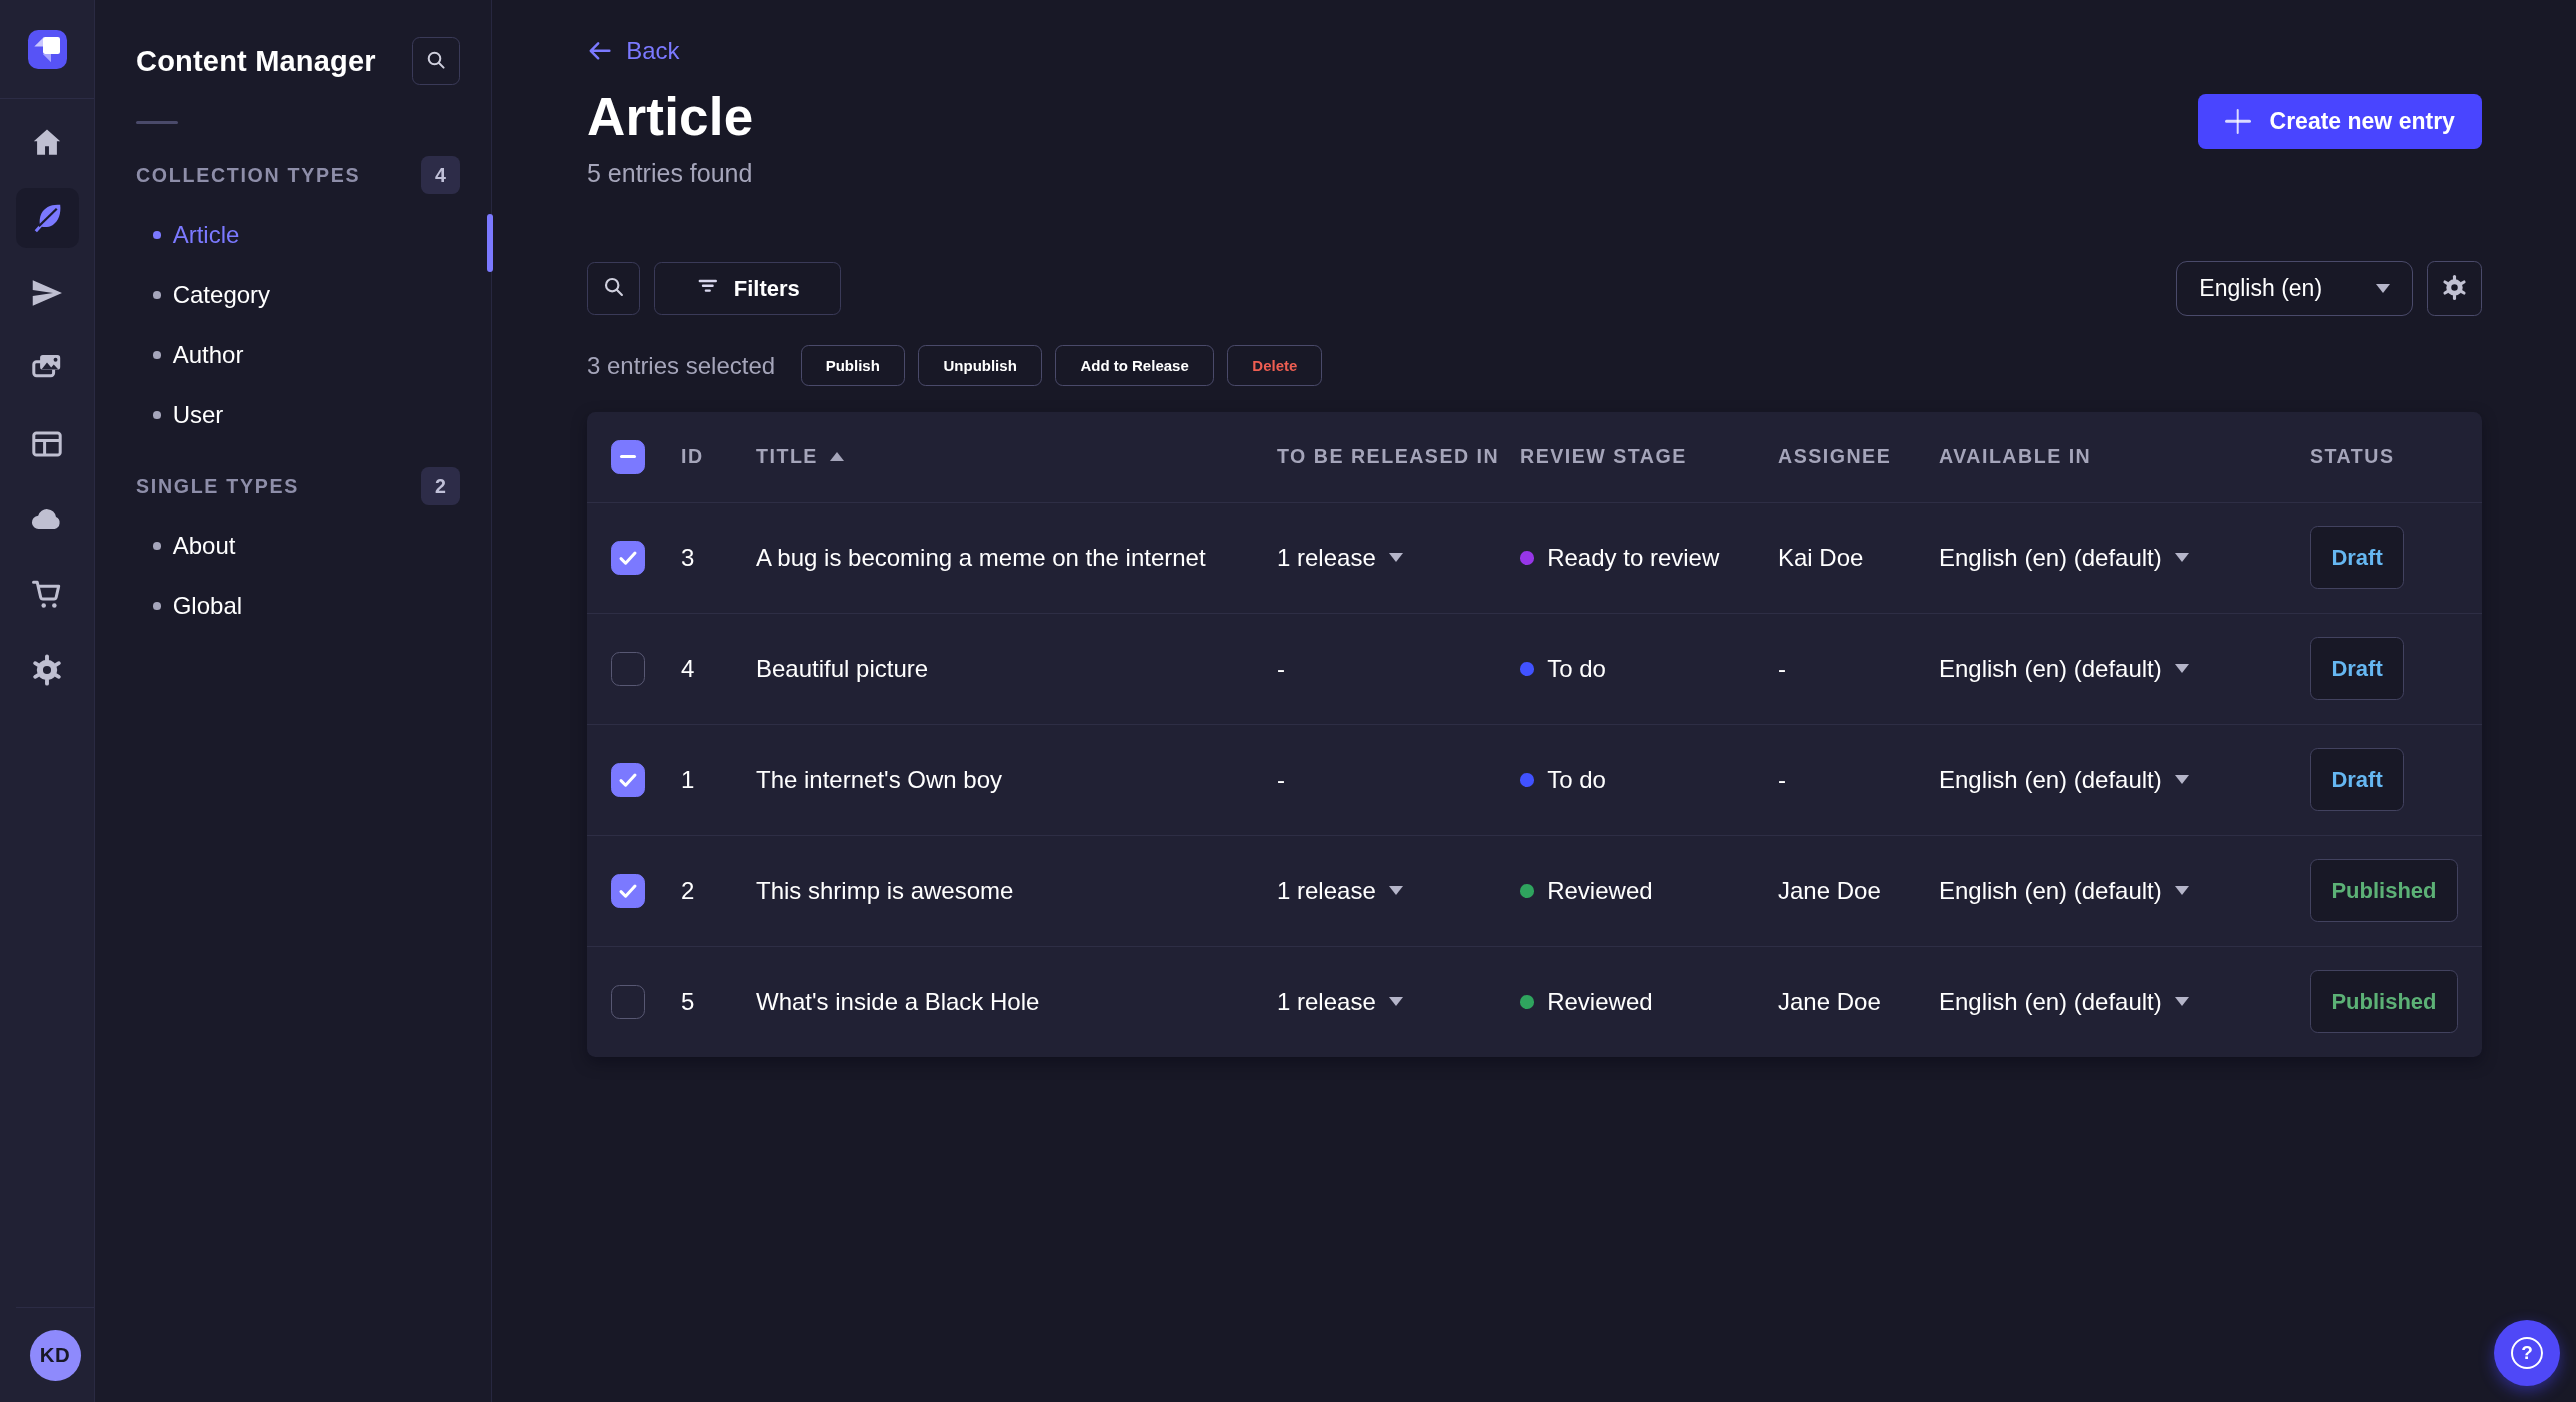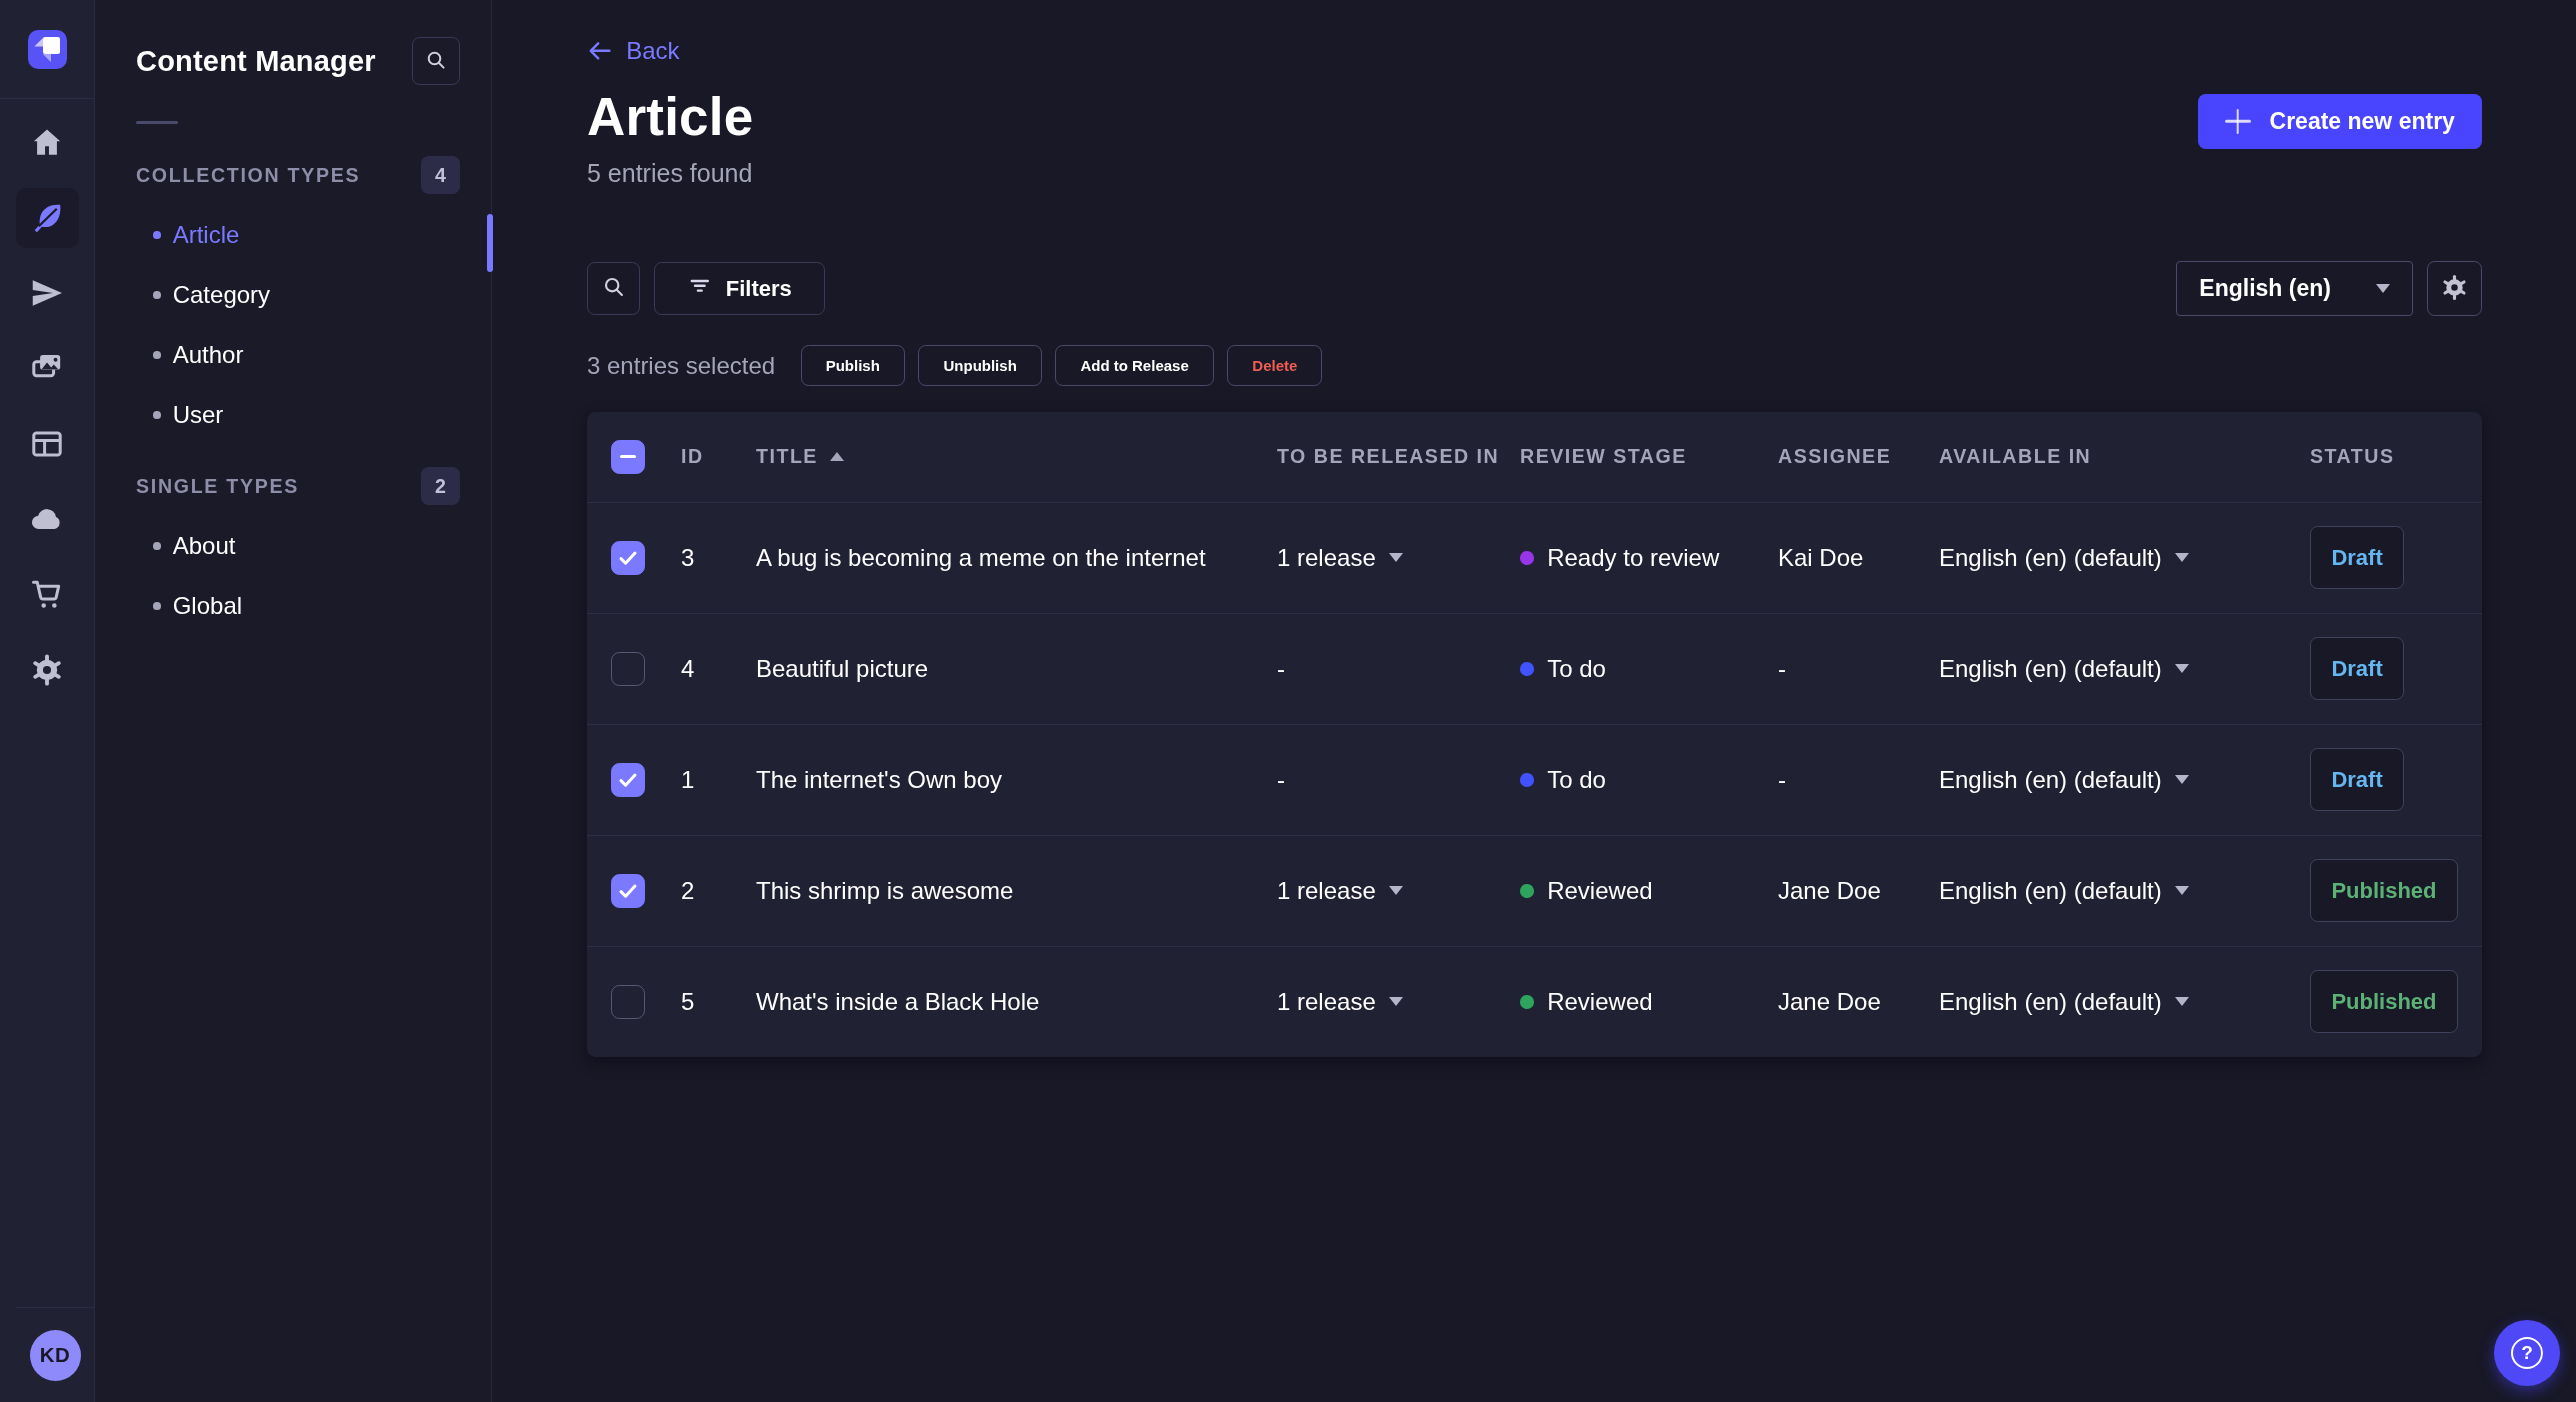--- a/index.html
+++ b/index.html
@@ -73,28 +73,28 @@
   .plus { position: relative; width: 25.6px; height: 25.6px; }
   .plus::before, .plus::after { content: ""; position: absolute; background: rgba(255,255,255,.8); border-radius: 1.7px; }
   .plus::before { left: 50%; top: 0; width: 2.6px; height: 100%; transform: translateX(-50%); }
   .plus::after  { top: 50%; left: 0; height: 2.6px; width: 100%; transform: translateY(-50%); }
   .subtitle { margin-top: 10.2px; font-size: 25px; color: #a5a5ba; }
 
   .toolbar { margin-top: 73px; display: flex; align-items: center; justify-content: space-between; }
   .toolbar-left, .toolbar-right { display: flex; align-items: center; gap: 13.6px; }
   .tool-search { width: 53px; height: 53px; }
   .btn-ghost {
-    height: 53px; padding: 0 32px; background: transparent; border: 1.7px solid #3a3a58; border-radius: 7.7px;
+    height: 53px; padding: 0 40px; background: transparent; border: 1.7px solid #3a3a58; border-radius: 7.7px;
     display: inline-flex; align-items: center; gap: 13.6px; cursor: pointer;
     font-family: inherit; font-size: 22px; font-weight: 600; color: #fff;
   }
   .locale-select {
-    height: 55px; min-width: 237px; padding: 0 22px; background: transparent; border: 1.7px solid #4a4a6a; border-radius: 4px;
+    height: 55px; min-width: 237px; padding: 0 22px; background: transparent; border: 1.7px solid #4a4a6a; border-radius: 11px;
     display: inline-flex; align-items: center; justify-content: space-between; gap: 24px; cursor: pointer;
-    font-size: 23px; color: #fff; font-weight: bold;
+    font-size: 23px; color: #fff;
   }
   .gear-btn { width: 55px; height: 55px; border-color: #4a4a6a; }
 
   .selection-row { margin-top: 29px; display: flex; align-items: center; gap: 13.6px; }
   .sel-text { font-size: 24px; color: #a5a5ba; margin-right: 12px; }
   .btn-outline {
     height: 41px; padding: 0 24px; background: transparent; border: 1.7px solid #4a4a6a; border-radius: 7.7px;
     font-family: inherit; font-size: 15px; font-weight: 600; color: #fff; cursor: pointer;
   }
   .btn-outline.danger { color: #ee5e52; }

